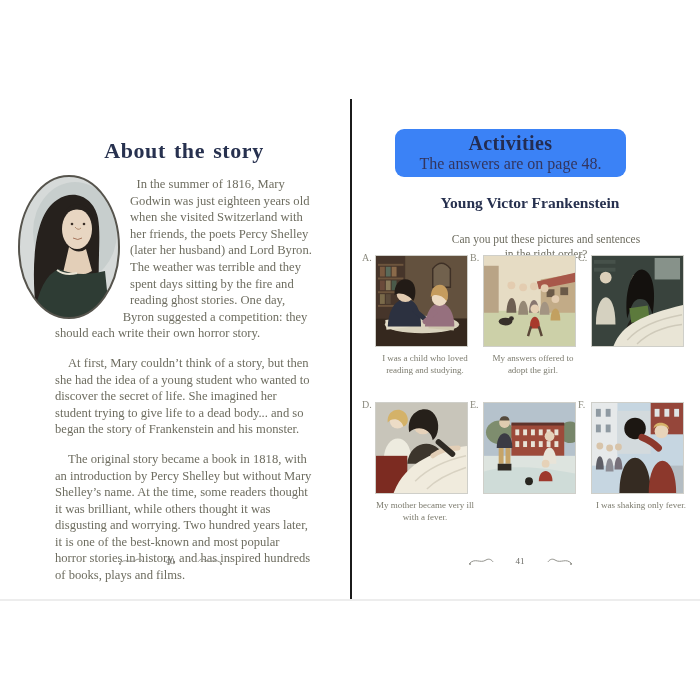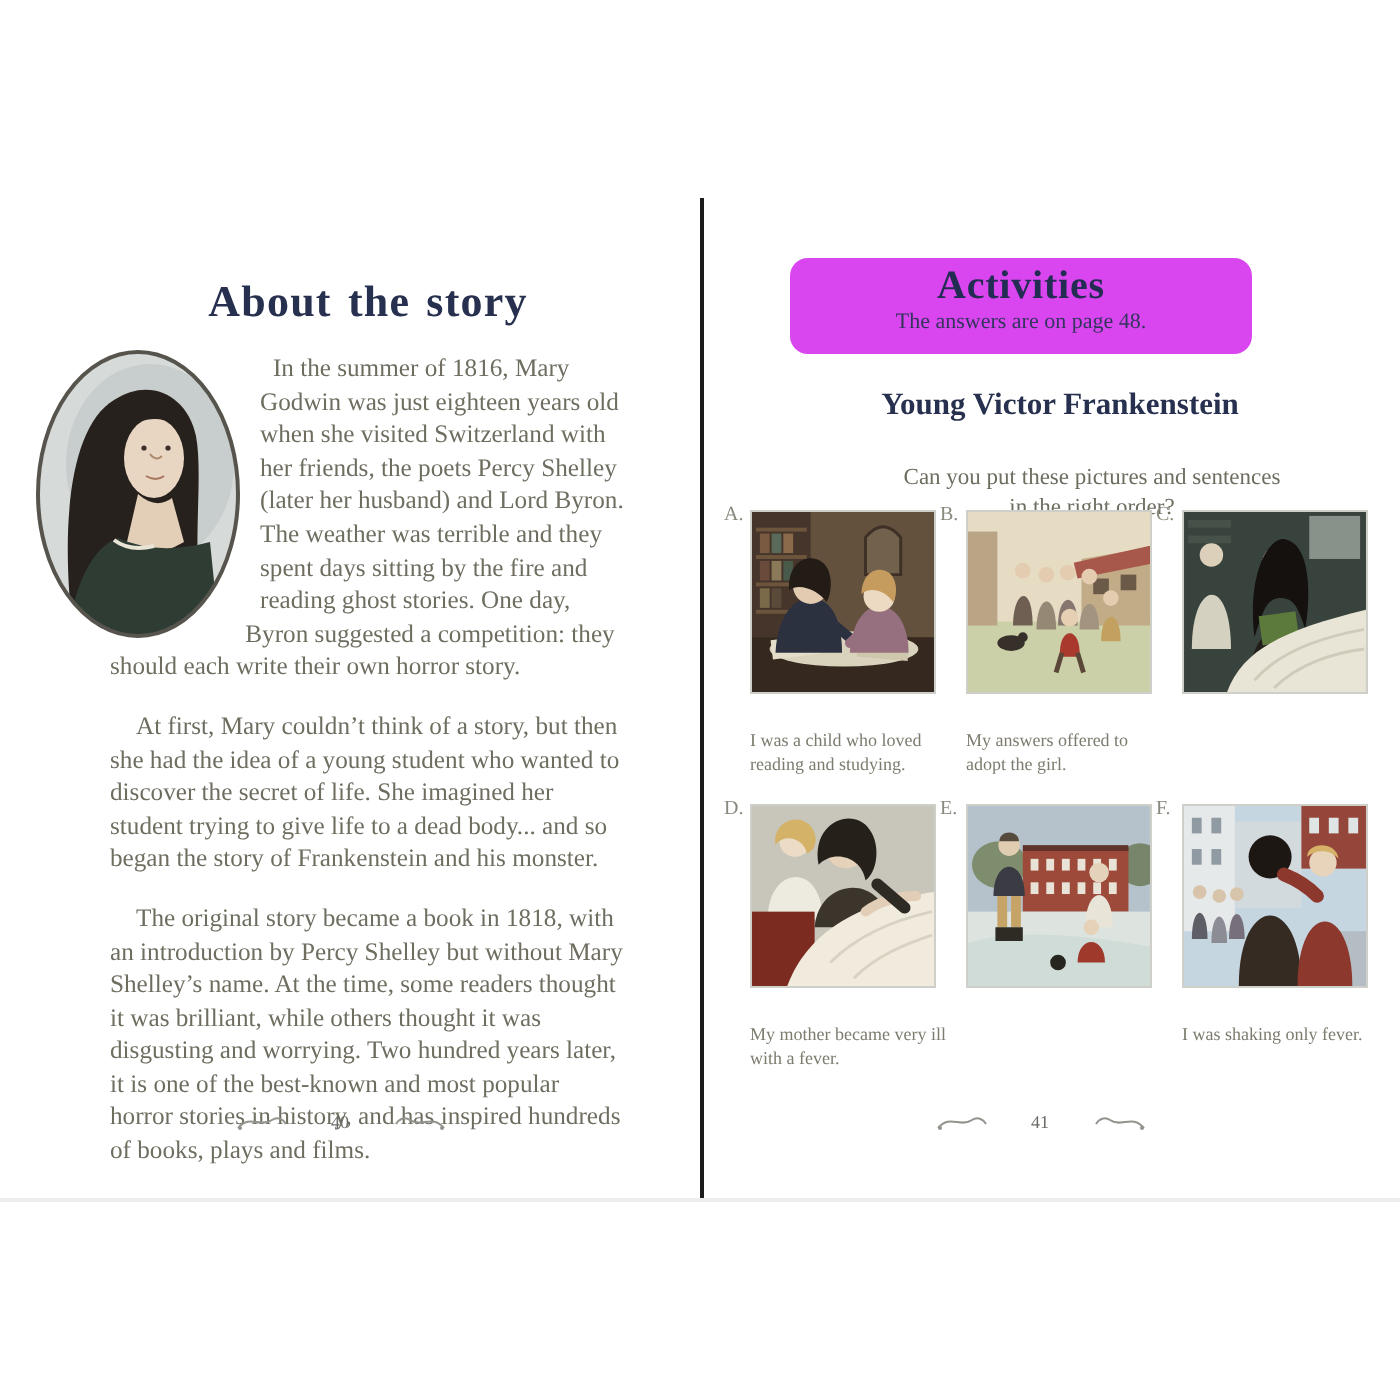--- a/index.html
+++ b/index.html
@@ -22,38 +22,38 @@
   
   .folio{position:absolute;top:556px;width:120px;display:flex;align-items:center;
          justify-content:center;gap:22px;}
   .folio-left{left:110px;}
   .folio-right{left:460px;}
   .folio-num{font-size:9px;color:#6b6b66;}
   .flourish{width:26px;height:10px;display:block;}
 
   
   .activities-box{position:absolute;left:395px;top:129px;width:231px;height:48px;
-                  background:#d946ef;border-radius:9px;text-align:center;}
+                  background:#3b82f6;border-radius:9px;text-align:center;}
   .activities-title{margin:3px 0 0 0;font-size:20px;font-weight:bold;color:#232c52;
                     letter-spacing:.4px;}
-  .activities-sub{margin:0;font-size:11px;color:#33355e;}
+  .activities-sub{margin:0;font-size:16px;color:#33355e;}
   .section-title{position:absolute;left:370px;top:194px;width:320px;margin:0;
                  text-align:center;font-size:15.5px;font-weight:bold;color:#27314f;}
   .instructions{position:absolute;left:410px;top:216px;width:240px;margin:16px;
                 text-align:center;font-size:11.5px;line-height:14.5px;color:#6e6d60;}
 
   .pic-grid{position:absolute;left:375px;top:253px;display:grid;
             grid-template-columns:93px 93px 93px;grid-template-rows:147px 147px;
             column-gap:15px;}
   .cell{position:relative;}
   .cell-label{position:absolute;left:-13px;top:-1px;font-size:10px;color:#8a897d;}
   .pic{width:93px;height:92px;margin-top:2px;border:1px solid #cfcfc9;box-sizing:border-box;
        overflow:hidden;}
   .pic svg{display:block;width:100%;height:100%;}
-  .caption{margin:18px 0 0 0;width:100px;font-size:9px;line-height:11.5px;color:#7c7b6e;}
+  .caption{margin:6px 0 0 0;width:100px;font-size:9px;line-height:11.5px;color:#7c7b6e;text-align:center;}
 </style>
 </head>
 <body>
 
 <div id="stage">
 
   <div class="gutter-line"></div>
   <div class="page-bottom-edge"></div>
 
   <div class="left-page">

